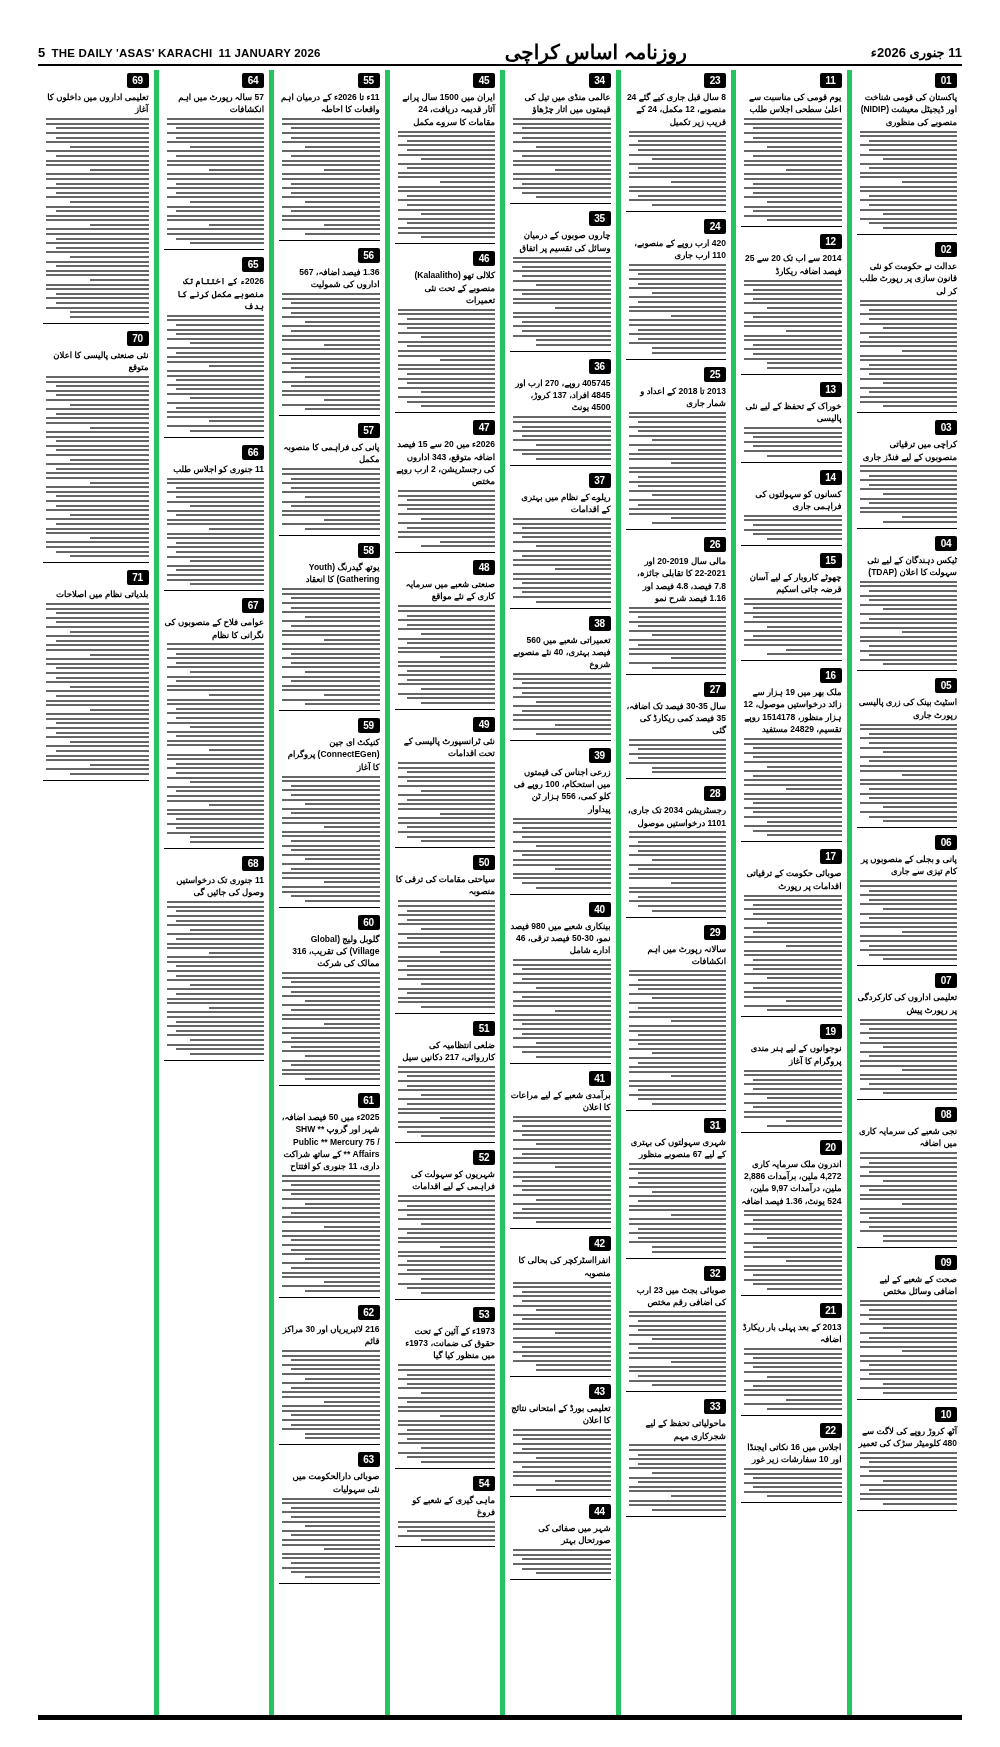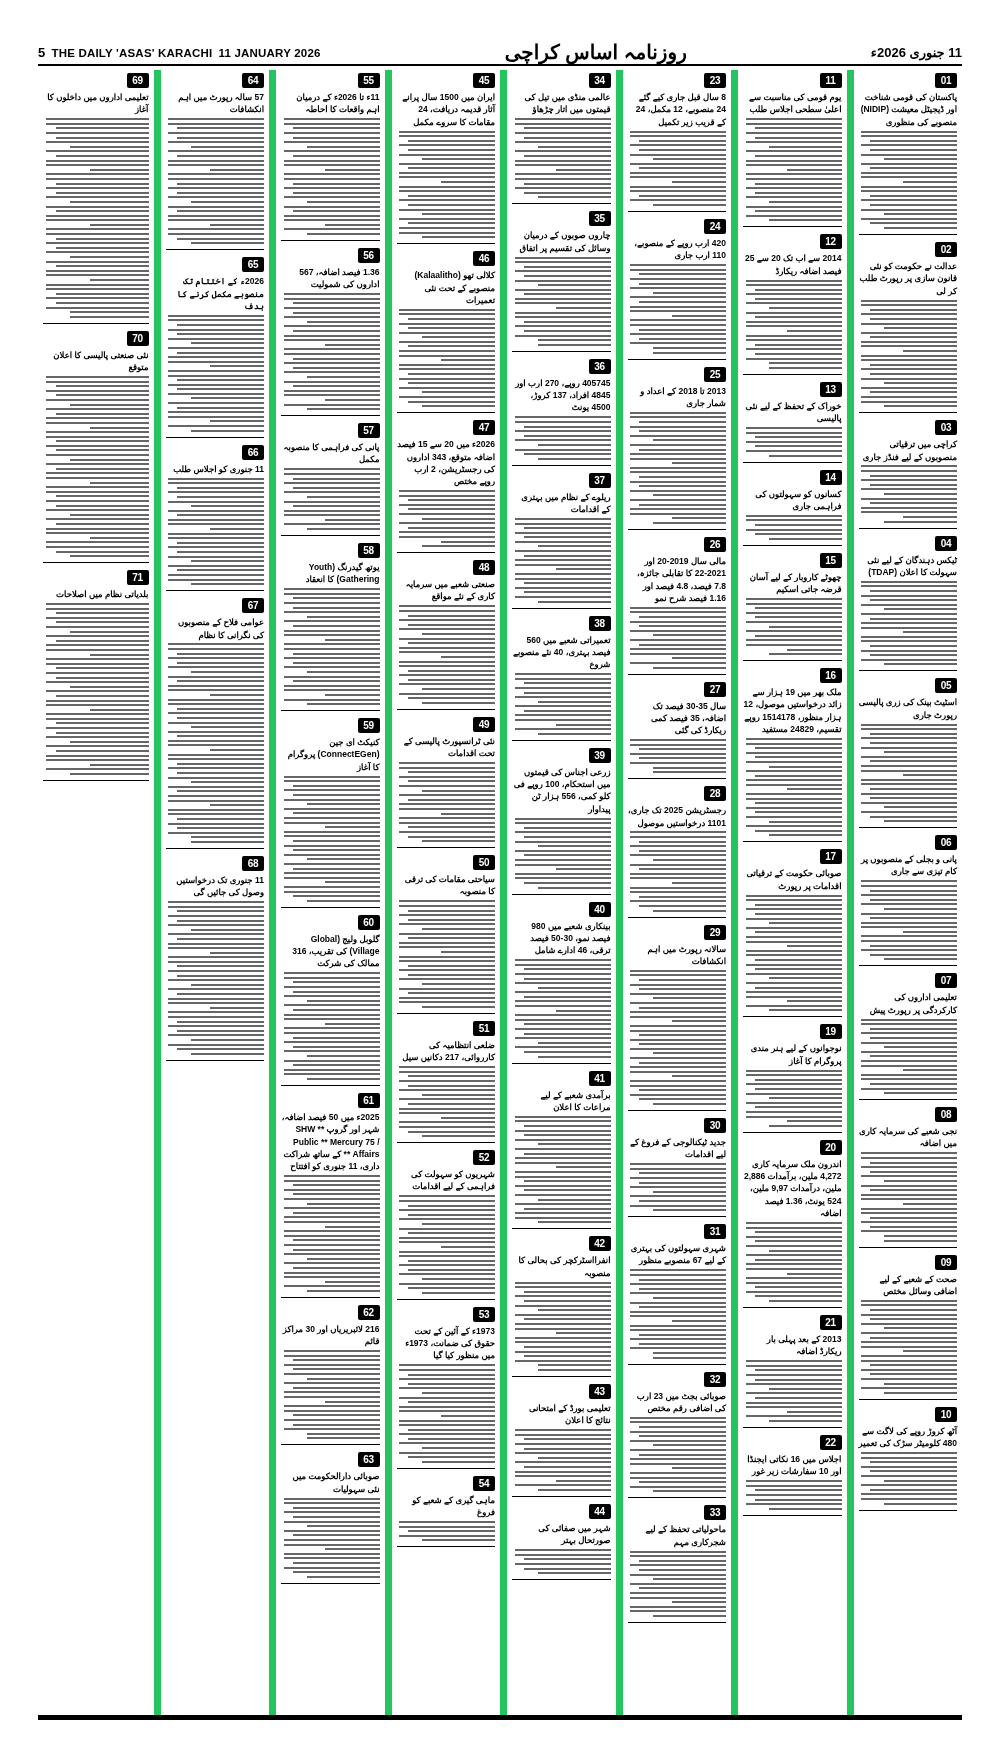--- a/index.html
+++ b/index.html
@@ -64,21 +64,21 @@
     width: 924px;
     height: 1645px;
     display: flex;
     flex-direction: row-reverse; 
     gap: 0;
   }
   .col {
     width: 115.5px;
     box-sizing: border-box;
     padding: 0 5px;
-    border-left: 7px solid #22c55e;
+    border-left: 5px solid #22c55e;
     position: relative;
   }
   .col:last-child {
     border-left: none;
   }
   .col.first {
     border-right: none;
   }
   
   .art {
@@ -773,21 +773,21 @@
             <div class="ln s1"></div>
             <div class="ln s2"></div>
             <div class="ln s1"></div>
             <div class="ln s3"></div>
             <div class="ln s3"></div>
           </div>
           <div class="rule"></div>
         </div>
         <div class="art">
           <div class="art-num">28</div>
-          <div class="headline">رجسٹریشن 2025 تک جاری، 1101 درخواستیں موصول</div>
+          <div class="headline">رجسٹریشن 2034 تک جاری، 1101 درخواستیں موصول</div>
           <div class="body-lines">
             <div class="ln s1"></div>
             <div class="ln s1"></div>
             <div class="ln s2"></div>
             <div class="ln s1"></div>
             <div class="ln s2"></div>
             <div class="ln s1"></div>
             <div class="ln s3"></div>
             <div class="ln s1"></div>
             <div class="ln s2"></div>
@@ -829,38 +829,20 @@
             <div class="ln s1"></div>
             <div class="ln s2"></div>
             <div class="ln s1"></div>
             <div class="ln s1"></div>
             <div class="ln s4"></div>
             <div class="ln s1"></div>
             <div class="ln s1"></div>
             <div class="ln s2"></div>
             <div class="ln s1"></div>
             <div class="ln s2"></div>
-            <div class="ln s3"></div>
-          </div>
-          <div class="rule"></div>
-        </div>
-        <div class="art">
-          <div class="art-num">30</div>
-          <div class="headline">جدید ٹیکنالوجی کے فروغ کے لیے اقدامات</div>
-          <div class="body-lines">
-            <div class="ln s1"></div>
-            <div class="ln s1"></div>
-            <div class="ln s2"></div>
-            <div class="ln s1"></div>
-            <div class="ln s2"></div>
-            <div class="ln s1"></div>
-            <div class="ln s3"></div>
-            <div class="ln s1"></div>
-            <div class="ln s2"></div>
-            <div class="ln s1"></div>
             <div class="ln s3"></div>
           </div>
           <div class="rule"></div>
         </div>
         <div class="art">
           <div class="art-num">31</div>
           <div class="headline">شہری سہولتوں کی بہتری کے لیے 67 منصوبے منظور</div>
           <div class="body-lines">
             <div class="ln s1"></div>
             <div class="ln s1"></div>

